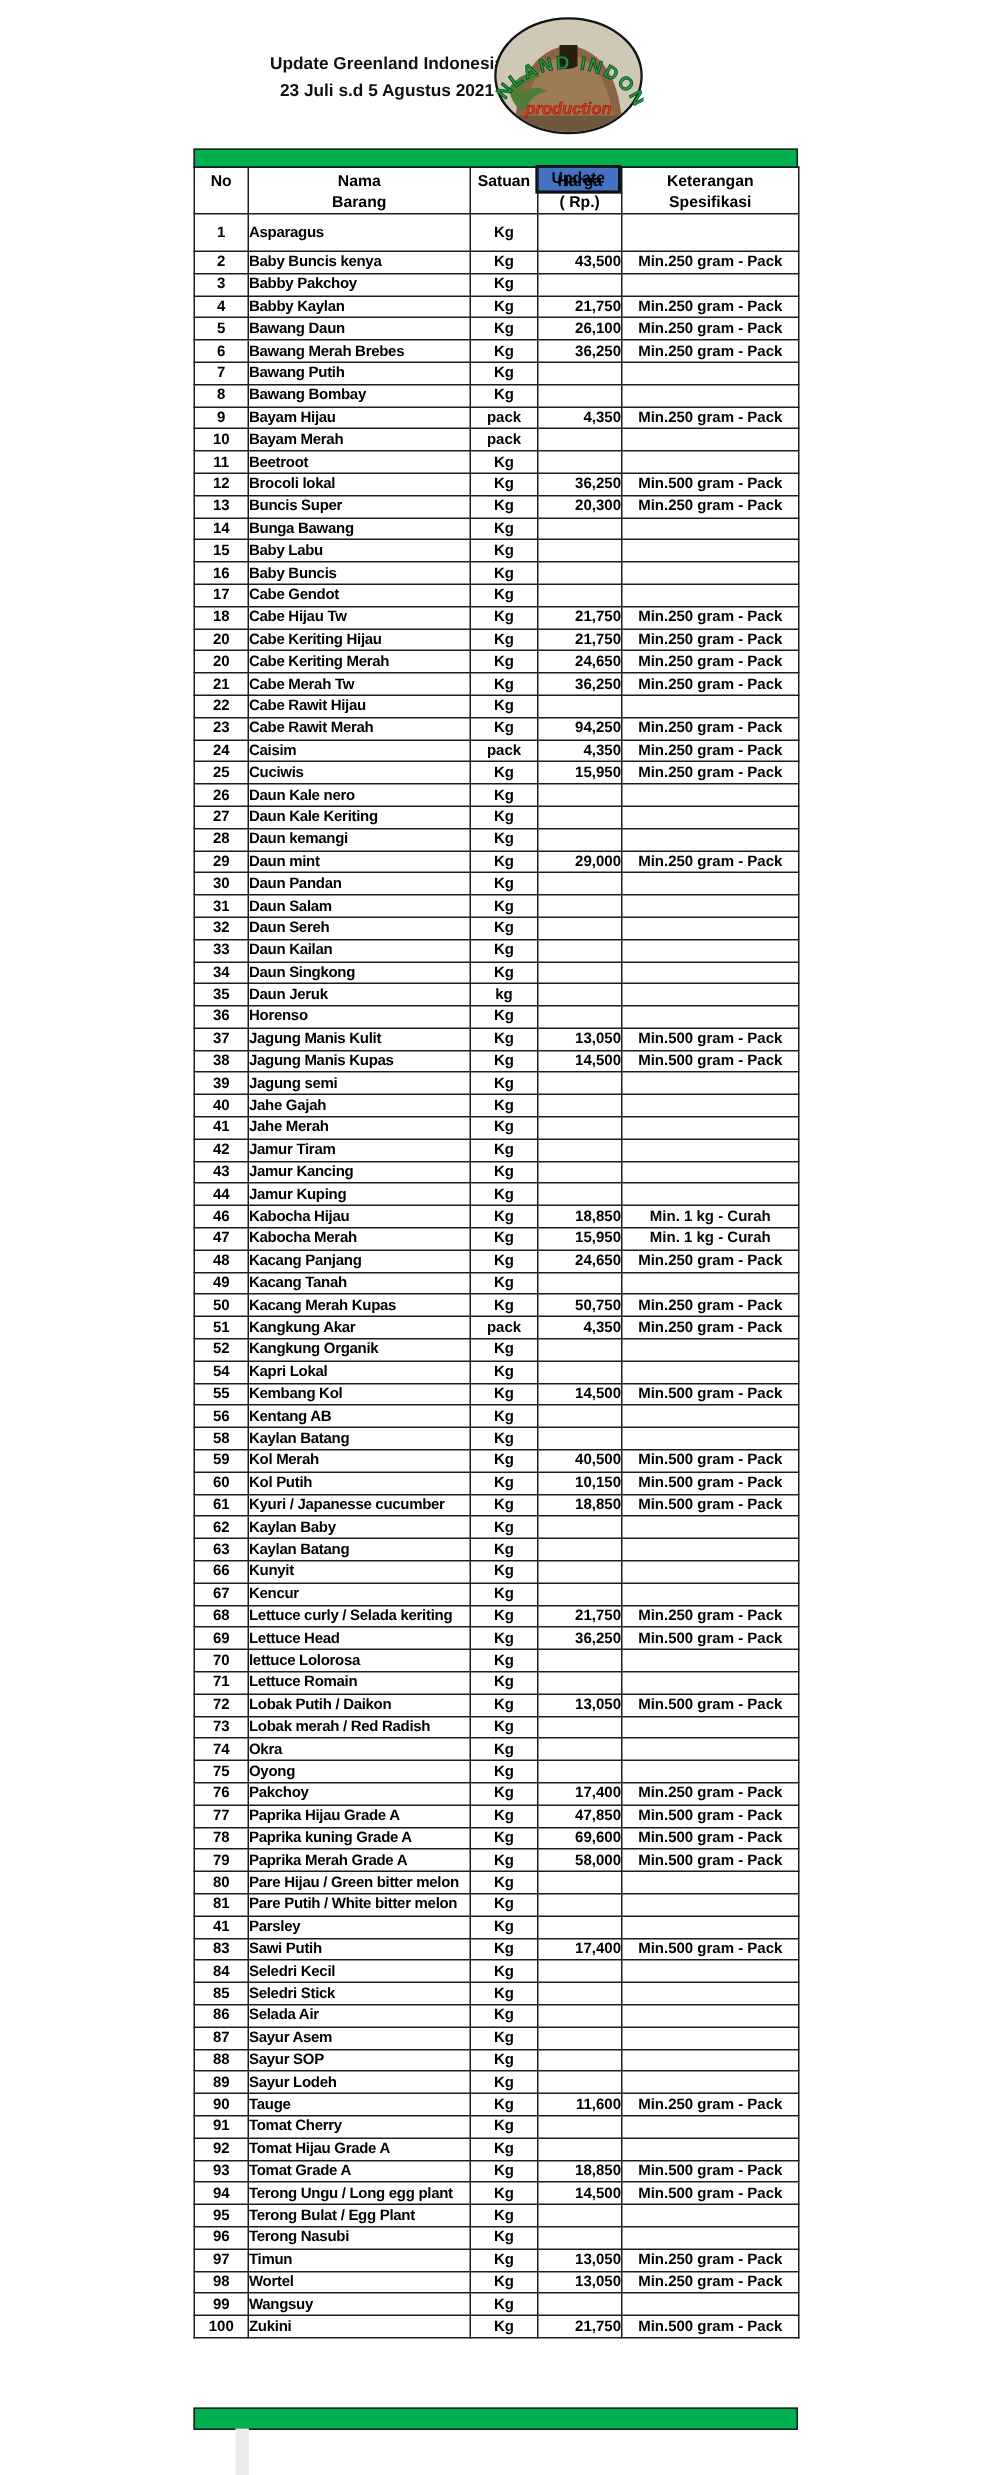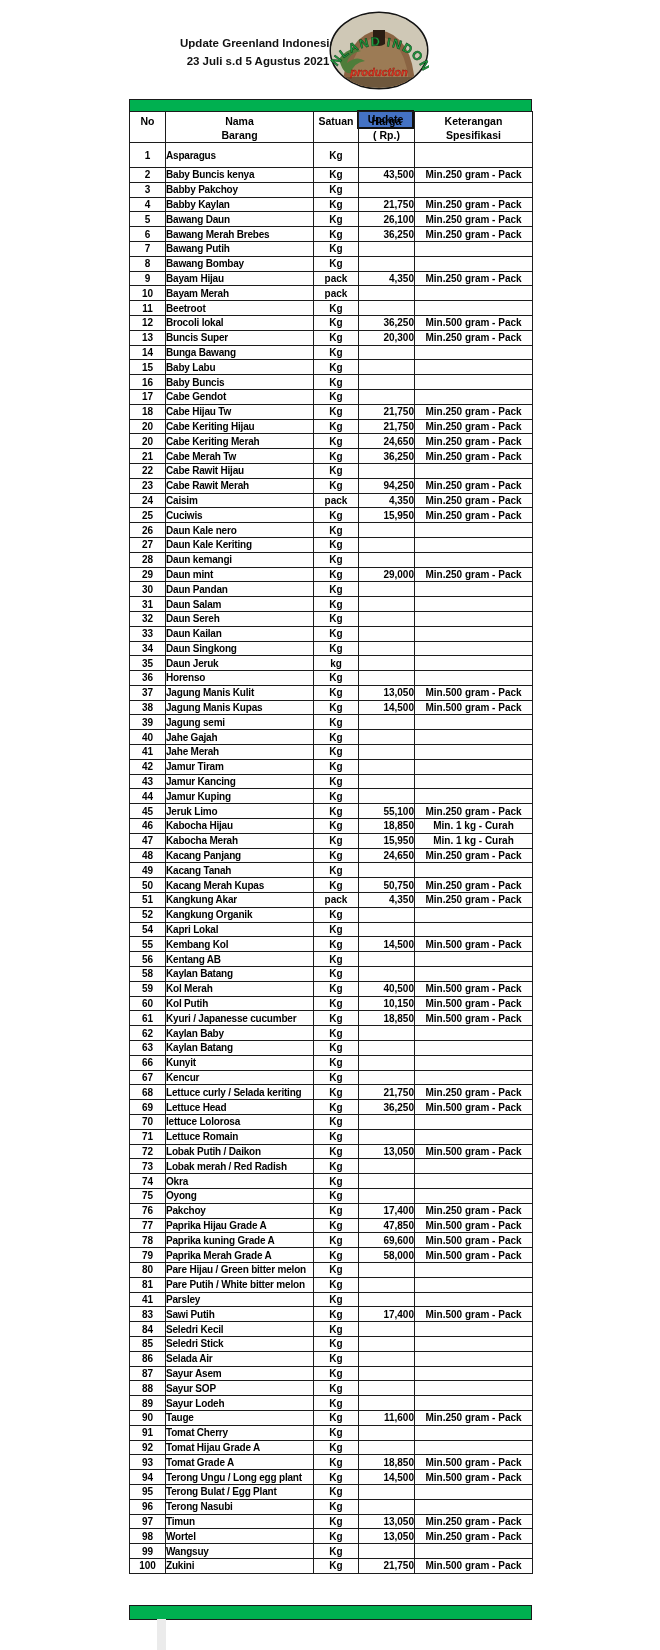--- a/index.html
+++ b/index.html
@@ -414,27 +414,20 @@
           <td class="col-ket"></td>
         </tr>
         <tr class="row">
           <td class="col-no">44</td>
           <td class="col-nama">Jamur Kuping</td>
           <td class="col-satuan">Kg</td>
           <td class="col-harga"></td>
           <td class="col-ket"></td>
         </tr>
         <tr class="row">
-          <td class="col-no">45</td>
-          <td class="col-nama">Jeruk Limo</td>
-          <td class="col-satuan">Kg</td>
-          <td class="col-harga">55,100</td>
-          <td class="col-ket">Min.250 gram - Pack</td>
-        </tr>
-        <tr class="row">
           <td class="col-no">46</td>
           <td class="col-nama">Kabocha Hijau</td>
           <td class="col-satuan">Kg</td>
           <td class="col-harga">18,850</td>
           <td class="col-ket">Min. 1 kg - Curah</td>
         </tr>
         <tr class="row">
           <td class="col-no">47</td>
           <td class="col-nama">Kabocha Merah</td>
           <td class="col-satuan">Kg</td>

